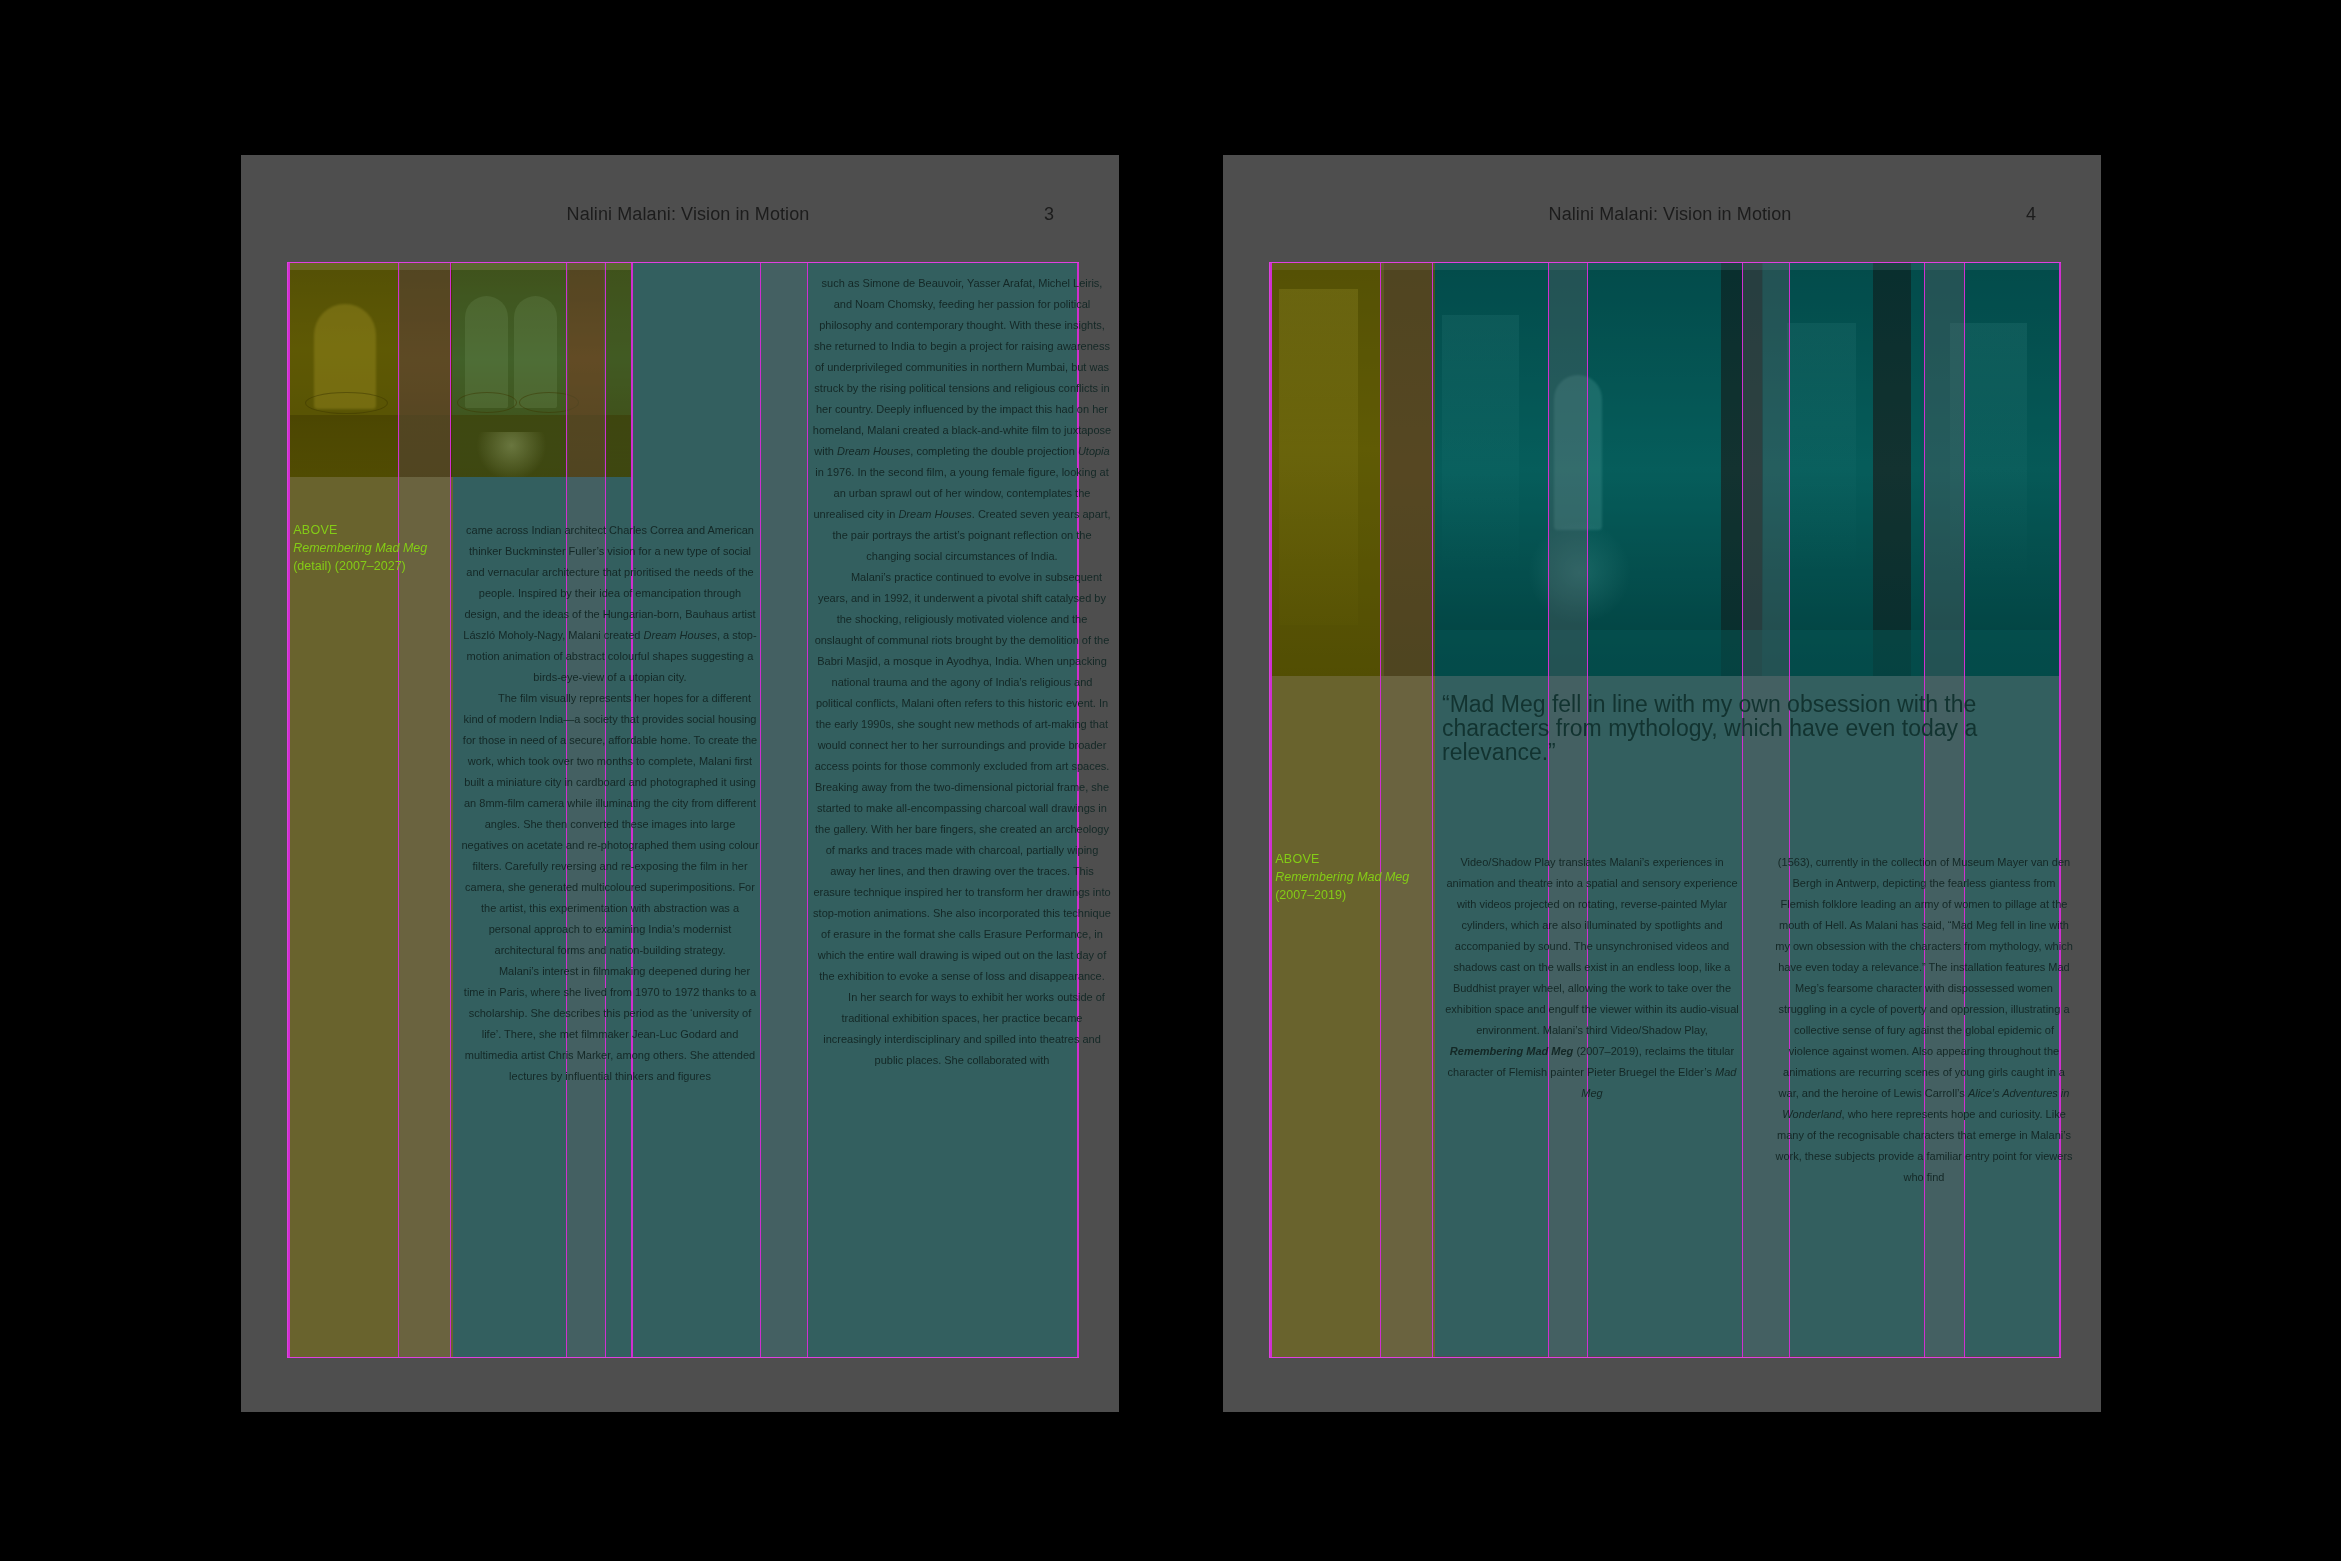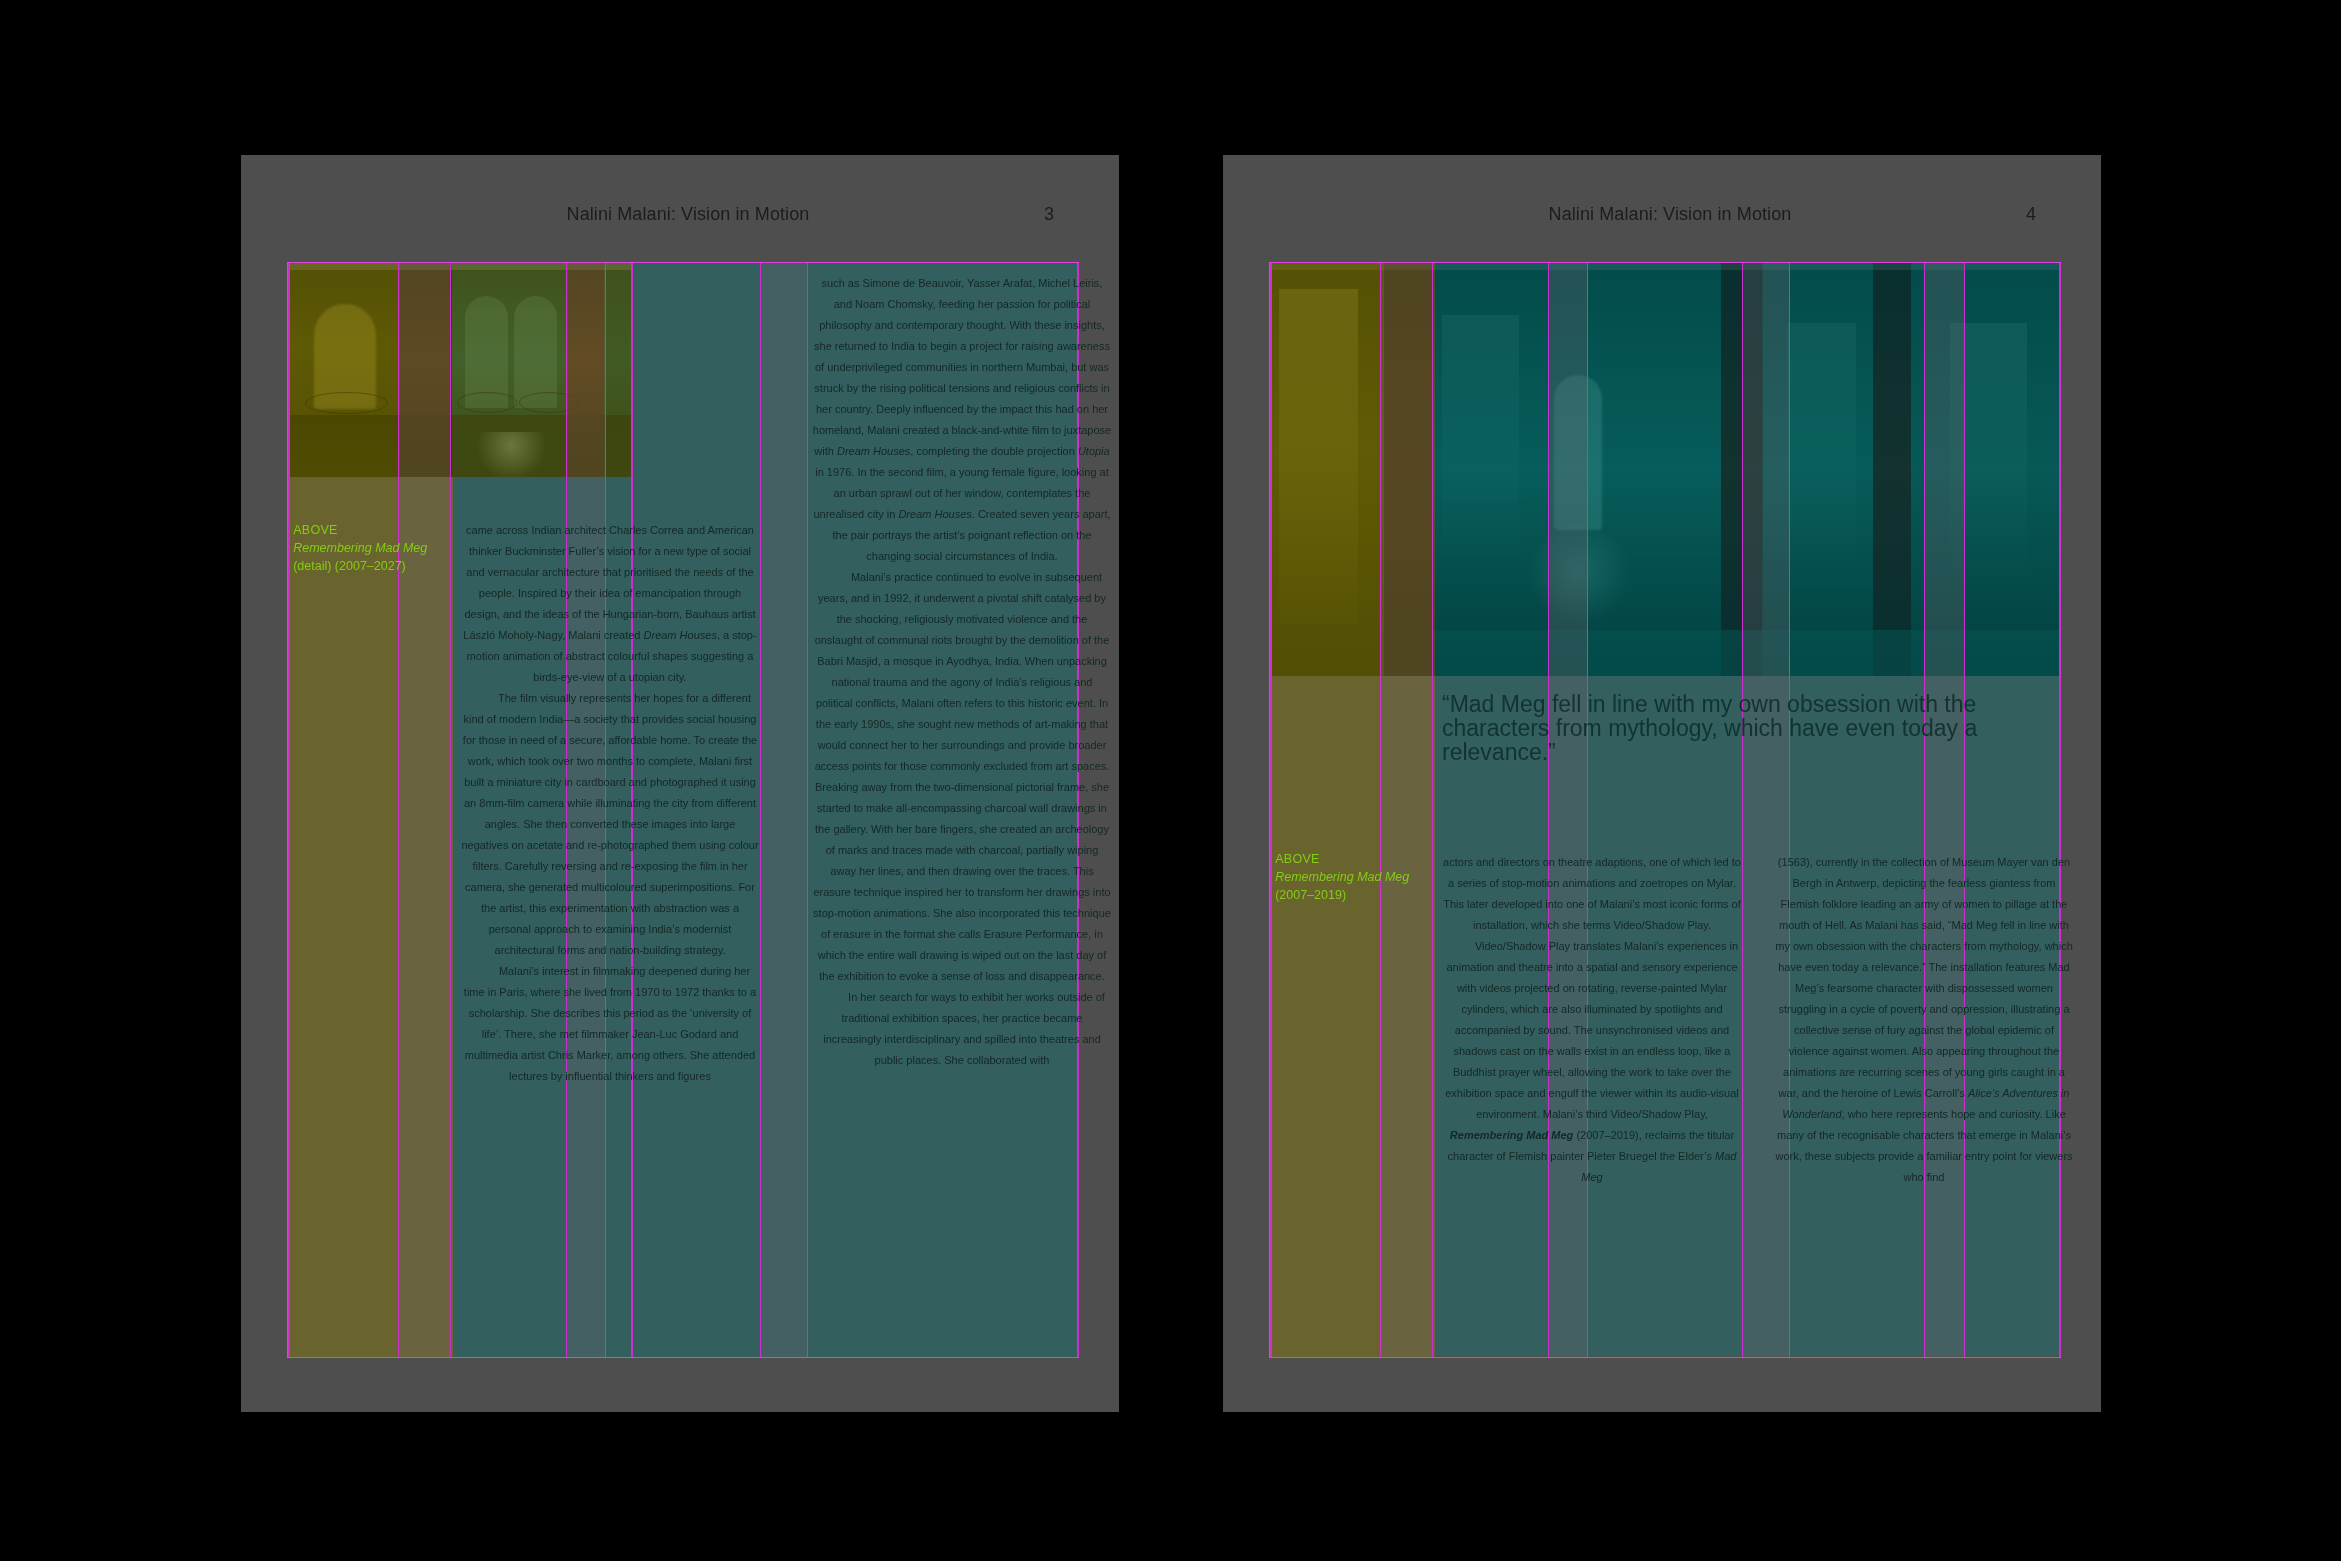--- a/index.html
+++ b/index.html
@@ -269,21 +269,20 @@
 
       <div class="pullquote" style="left:172px;top:429px;width:603px;">“Mad Meg fell in line with my own obsession with the characters from mythology, which have even today a relevance.”</div>
 
       <div class="caption" style="left:5.2px;top:587px;width:155px;">
         <div class="cap-label">ABOVE</div>
         <div class="cap-title">Remembering Mad Meg</div>
         <div class="cap-detail">(2007–2019)</div>
       </div>
 
       <div class="col" style="left:172px;top:589px;width:300px;height:501px;overflow:hidden;">
-          <p>actors and directors on theatre adaptions, one of which led to a series of stop-motion animations and zoetropes on Mylar. This later developed into one of Malani’s most iconic forms of installation, which she terms Video/Shadow Play.</p>
           <p>Video/Shadow Play translates Malani’s experiences in animation and theatre into a spatial and sensory experience with videos projected on rotating, reverse-painted Mylar cylinders, which are also illuminated by spotlights and accompanied by sound. The unsynchronised videos and shadows cast on the walls exist in an endless loop, like a Buddhist prayer wheel, allowing the work to take over the exhibition space and engulf the viewer within its audio-visual environment. Malani’s third Video/Shadow Play, <strong>Remembering Mad Meg</strong> (2007–2019), reclaims the titular character of Flemish painter Pieter Bruegel the Elder’s <em>Mad Meg</em></p>
         </div>
 
       <div class="col" style="left:504px;top:589px;width:300px;height:501px;overflow:hidden;">
           <p>(1563), currently in the collection of Museum Mayer van den Bergh in Antwerp, depicting the fearless giantess from Flemish folklore leading an army of women to pillage at the mouth of Hell. As Malani has said, “Mad Meg fell in line with my own obsession with the characters from mythology, which have even today a relevance.” The installation features Mad Meg’s fearsome character with dispossessed women struggling in a cycle of poverty and oppression, illustrating a collective sense of fury against the global epidemic of violence against women. Also appearing throughout the animations are recurring scenes of young girls caught in a war, and the heroine of Lewis Carroll’s <em>Alice’s Adventures in Wonderland</em>, who here represents hope and curiosity. Like many of the recognisable characters that emerge in Malani’s work, these subjects provide a familiar entry point for viewers who find</p>
         </div>
 
     </div>
   </div>
 

